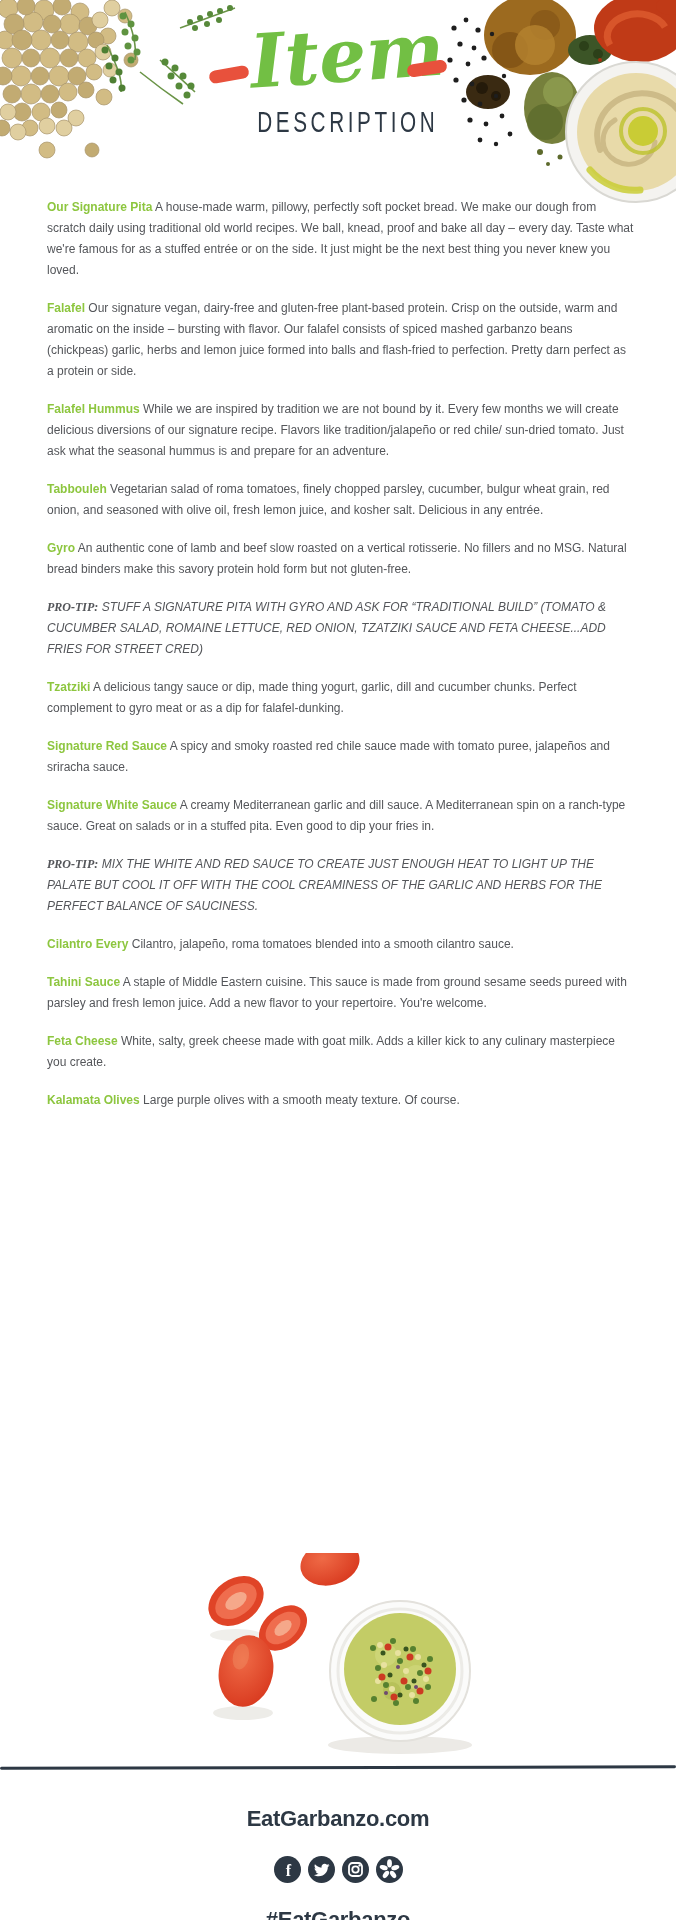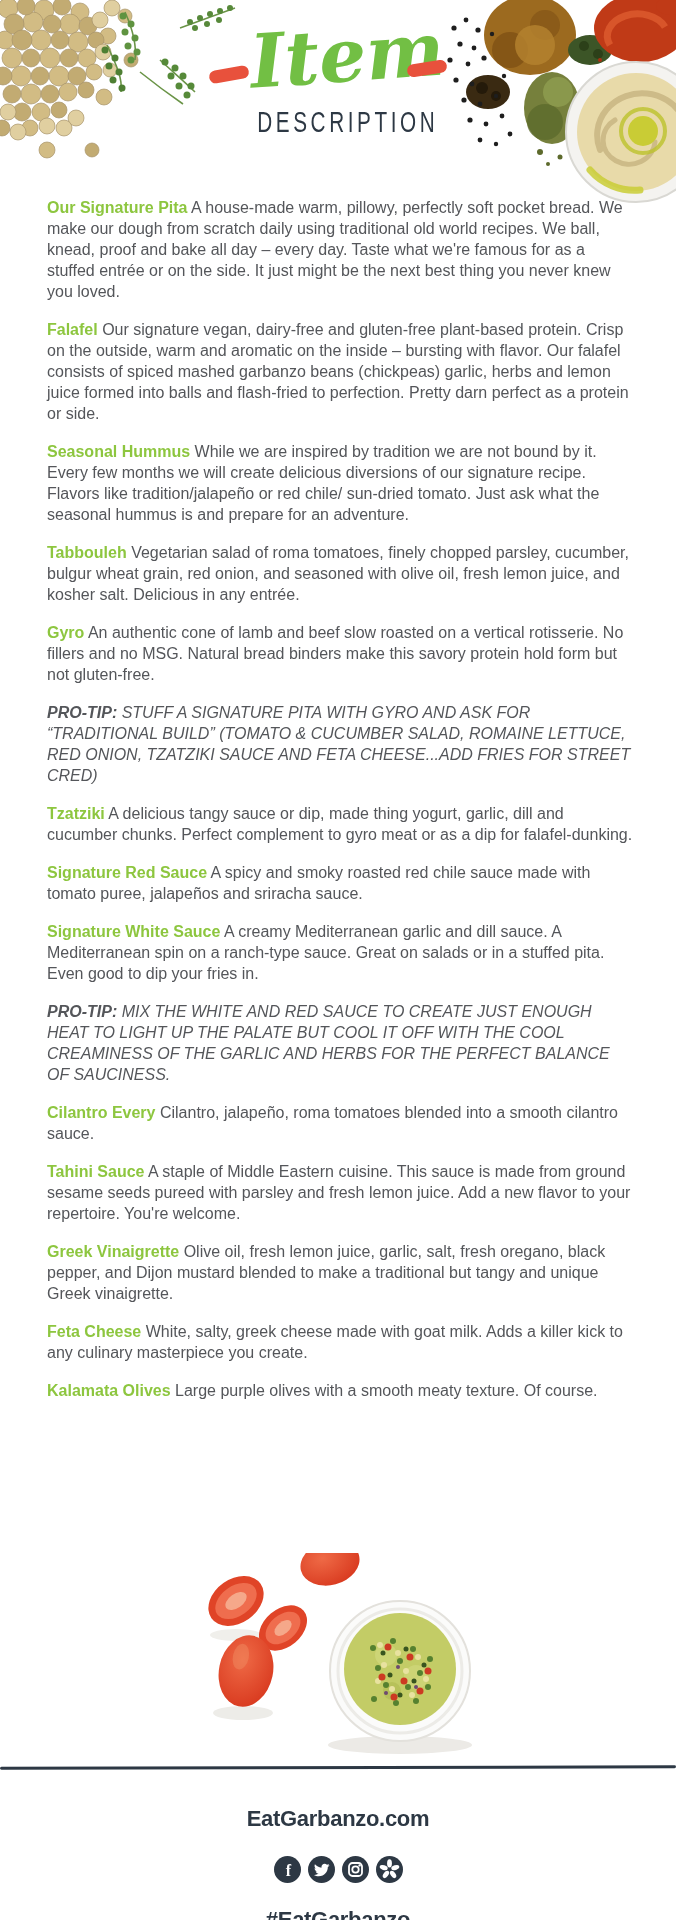--- a/index.html
+++ b/index.html
@@ -20,24 +20,24 @@
     font-size:23px;letter-spacing:4px;color:#2d3844;font-weight:500;
     transform:scaleY(1.25) scaleX(.9);transform-origin:center top;
   }
   .dash{
     position:absolute;width:40px;height:13px;border-radius:7px;background:#e8513c;
   }
   .dash-left{left:209px;top:68px;transform:rotate(-10deg);}
   .dash-right{left:407px;top:62px;transform:rotate(-9deg);}
   
   .content{position:absolute;left:47px;top:197px;width:588px;}
-  .content p{margin:0 0 17px 0;font-size:16px;line-height:21px;color:#54565a;}
+  .content p{margin:0 0 17px 0;font-size:12px;line-height:21px;color:#54565a;}
   .item-name{color:#8dc63f;font-weight:bold;}
   .protip{color:#e85349;font-style:italic;}
-  .tip-label{font-weight:bold;}
+  .tip-label{font-weight:bold;font-family:Liberation Serif, serif;}
   
   .bottom-photo{position:absolute;left:148px;top:1553px;width:380px;height:212px;}
   
   .divider{position:absolute;left:0;top:1766px;width:676px;height:3px;background:#2d3844;border-radius:2px;transform:rotate(-.12deg);}
   
   .footer{position:absolute;left:0;top:1806px;width:676px;text-align:center;color:#2d3844;}
   .social-row{display:flex;justify-content:center;align-items:center;gap:24px;flex-direction:column;}
   .site,.tag{font-weight:bold;font-size:22px;letter-spacing:-.3px;}
   .icons{display:flex;gap:7px;align-items:center;}
   .icon{width:27px;height:27px;display:inline-block;}
@@ -229,41 +229,40 @@
   <span class="dash dash-right"></span>
   <div class="title-sub">DESCRIPTION</div>
 </div>
 
 <div class="content">
   <p class="item"><span class="lead item-name">Our Signature Pita</span><span class="rest item-desc"> A house-made warm, pillowy, perfectly soft pocket bread. We make our dough from scratch daily using traditional old world recipes. We ball, knead, proof and bake all day – every day. Taste what we're famous for as a stuffed entrée or on the side. It just might be the next best thing you never knew you loved.</span></p>
 
   <p class="item"><span class="lead item-name">Falafel</span><span class="rest item-desc"> Our signature vegan, dairy-free and gluten-free plant-based protein. Crisp on the outside, warm and aromatic on the inside – bursting with flavor. Our falafel consists of spiced mashed garbanzo beans (chickpeas) garlic, herbs and lemon juice formed into balls and flash-fried to perfection. Pretty darn perfect as a protein or side.</span></p>
 
 
-  <p class="item"><span class="lead item-name">Seasonal Hummus</span><span class="rest item-desc"> While we are inspired by tradition we are not bound by it. Every few months we will create delicious diversions of our signature recipe. Flavors like tradition/jalapeño or red chile/ sun-dried tomato. Just ask what the seasonal hummus is and prepare for an adventure.</span></p>
+  <p class="item"><span class="lead item-name">Falafel Hummus</span><span class="rest item-desc"> While we are inspired by tradition we are not bound by it. Every few months we will create delicious diversions of our signature recipe. Flavors like tradition/jalapeño or red chile/ sun-dried tomato. Just ask what the seasonal hummus is and prepare for an adventure.</span></p>
 
   <p class="item"><span class="lead item-name">Tabbouleh</span><span class="rest item-desc"> Vegetarian salad of roma tomatoes, finely chopped parsley, cucumber, bulgur wheat grain, red onion, and seasoned with olive oil, fresh lemon juice, and kosher salt. Delicious in any entrée.</span></p>
 
   <p class="item"><span class="lead item-name">Gyro</span><span class="rest item-desc"> An authentic cone of lamb and beef slow roasted on a vertical rotisserie. No fillers and no MSG. Natural bread binders make this savory protein hold form but not gluten-free.</span></p>
 
   <p class="protip"><span class="lead tip-label">PRO-TIP:</span><span class="rest tip-text"> STUFF A SIGNATURE PITA WITH GYRO AND ASK FOR “TRADITIONAL BUILD” (TOMATO &amp; CUCUMBER SALAD, ROMAINE LETTUCE, RED ONION, TZATZIKI SAUCE AND FETA CHEESE...ADD FRIES FOR STREET CRED)</span></p>
 
   <p class="item"><span class="lead item-name">Tzatziki</span><span class="rest item-desc"> A delicious tangy sauce or dip, made thing yogurt, garlic, dill and cucumber chunks. Perfect complement to gyro meat or as a dip for falafel-dunking.</span></p>
 
   <p class="item"><span class="lead item-name">Signature Red Sauce</span><span class="rest item-desc"> A spicy and smoky roasted red chile sauce made with tomato puree, jalapeños and sriracha sauce.</span></p>
 
   <p class="item"><span class="lead item-name">Signature White Sauce</span><span class="rest item-desc"> A creamy Mediterranean garlic and dill sauce. A Mediterranean spin on a ranch-type sauce. Great on salads or in a stuffed pita. Even good to dip your fries in.</span></p>
 
   <p class="protip"><span class="lead tip-label">PRO-TIP:</span><span class="rest tip-text"> MIX THE WHITE AND RED SAUCE TO CREATE JUST ENOUGH HEAT TO LIGHT UP THE PALATE BUT COOL IT OFF WITH THE COOL CREAMINESS OF THE GARLIC AND HERBS FOR THE PERFECT BALANCE OF SAUCINESS.</span></p>
 
   <p class="item"><span class="lead item-name">Cilantro Every</span><span class="rest item-desc"> Cilantro, jalapeño, roma tomatoes blended into a smooth cilantro sauce.</span></p>
 
   <p class="item"><span class="lead item-name">Tahini Sauce</span><span class="rest item-desc"> A staple of Middle Eastern cuisine. This sauce is made from ground sesame seeds pureed with parsley and fresh lemon juice. Add a new flavor to your repertoire. You're welcome.</span></p>
 
-  <p class="item"><span class="lead item-name">Greek Vinaigrette</span><span class="rest item-desc"> Olive oil, fresh lemon juice, garlic, salt, fresh oregano, black pepper, and Dijon mustard blended to make a traditional but tangy and unique Greek vinaigrette.</span></p>
 
   <p class="item"><span class="lead item-name">Feta Cheese</span><span class="rest item-desc"> White, salty, greek cheese made with goat milk. Adds a killer kick to any culinary masterpiece you create.</span></p>
 
   <p class="item"><span class="lead item-name">Kalamata Olives</span><span class="rest item-desc"> Large purple olives with a smooth meaty texture. Of course.</span></p>
 </div>
 
 <svg class="bottom-photo" viewBox="0 0 380 212">
   <defs>
     <radialGradient id="tg" cx=".4" cy=".35" r=".9">
       <stop offset="0" stop-color="#ef6a46"></stop>

